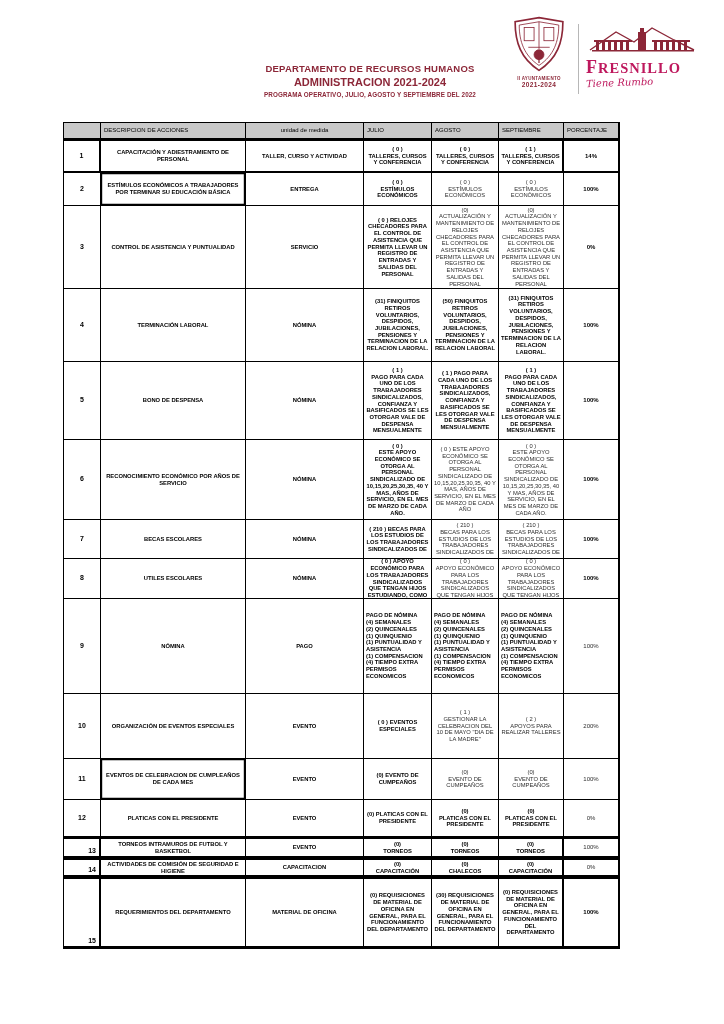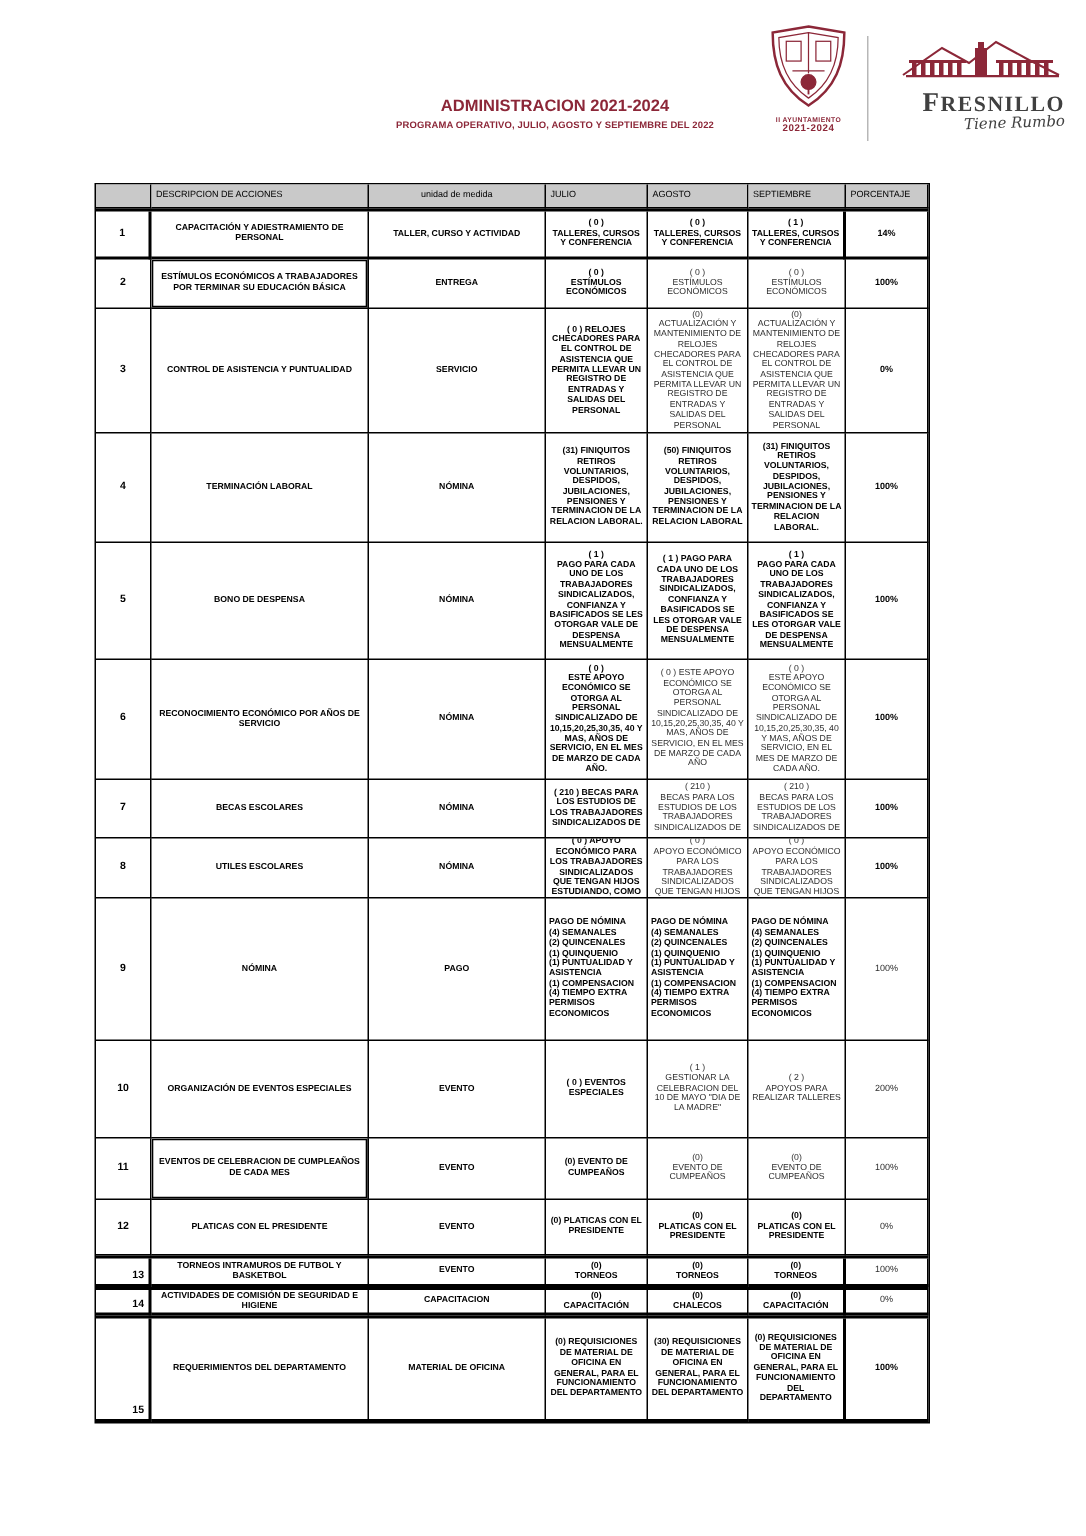--- a/index.html
+++ b/index.html
@@ -17,21 +17,21 @@
   }
   .title-1{font-size:9.5px;letter-spacing:.2px;}
   .title-2{font-size:11px;margin-top:2px;}
   .title-3{font-size:6.3px;margin-top:3px;letter-spacing:.1px;}
 
   .logos{position:absolute;left:500px;top:14px;width:210px;height:86px;}
   .crest{position:absolute;left:5px;top:2px;width:68px;text-align:center;color:#8c2738;}
   .crest-caption{font-size:4.5px;font-weight:bold;line-height:1.2;letter-spacing:.3px;}
   .crest-years{font-size:6.5px;font-weight:bold;letter-spacing:.4px;}
   .logo-divider{position:absolute;left:78px;top:10px;height:70px;width:1px;background:#b7b7b7;}
-  .brand{position:absolute;left:86px;top:12px;width:124px;text-align:right;color:#404040;}
+  .brand{position:absolute;left:86px;top:12px;width:124px;text-align:left;color:#be185d;}
   .brand-word{
     font-family:"Liberation Serif", serif;font-size:14.5px;font-weight:bold;
     letter-spacing:1px;line-height:1;margin-top:2px;
   }
   .brand-word::first-letter{font-size:18px;}
   .brand-tag{
     font-family:"DejaVu Serif", serif;font-style:italic;font-size:10px;
     margin-top:0px;transform:rotate(-2deg);
   }
   
@@ -69,20 +69,21 @@
   .trow.thick .w0,.trow.thick .w5{border-right-width:2px;}
   .cell.boxed{box-shadow:inset 0 0 0 1.2px #000;}
   .monthcell{font-size:5.8px;}
 </style>
 </head>
 <body>
 
 <div class="page">
 
   <div class="titles">
+    <div class="title-1">DEPARTAMENTO DE RECURSOS HUMANOS</div>
     <div class="title-2">ADMINISTRACION 2021-2024</div>
     <div class="title-3">PROGRAMA OPERATIVO,  JULIO, AGOSTO Y SEPTIEMBRE DEL 2022</div>
   </div>
 
   <div class="logos">
     <div class="crest">
       <svg width="58" height="56" viewBox="0 0 70 68" fill="none" stroke="#8c2738" stroke-width="2">
         <path d="M35 2 L64 7 C64 32 57 52 35 66 C13 52 6 32 6 7 Z"></path>
         <path d="M35 7 L59 11 C59 31 53 48 35 60 C17 48 11 31 11 11 Z" stroke-width="1"></path>
         <line x1="35" y1="7" x2="35" y2="40" stroke-width="1"></line>

